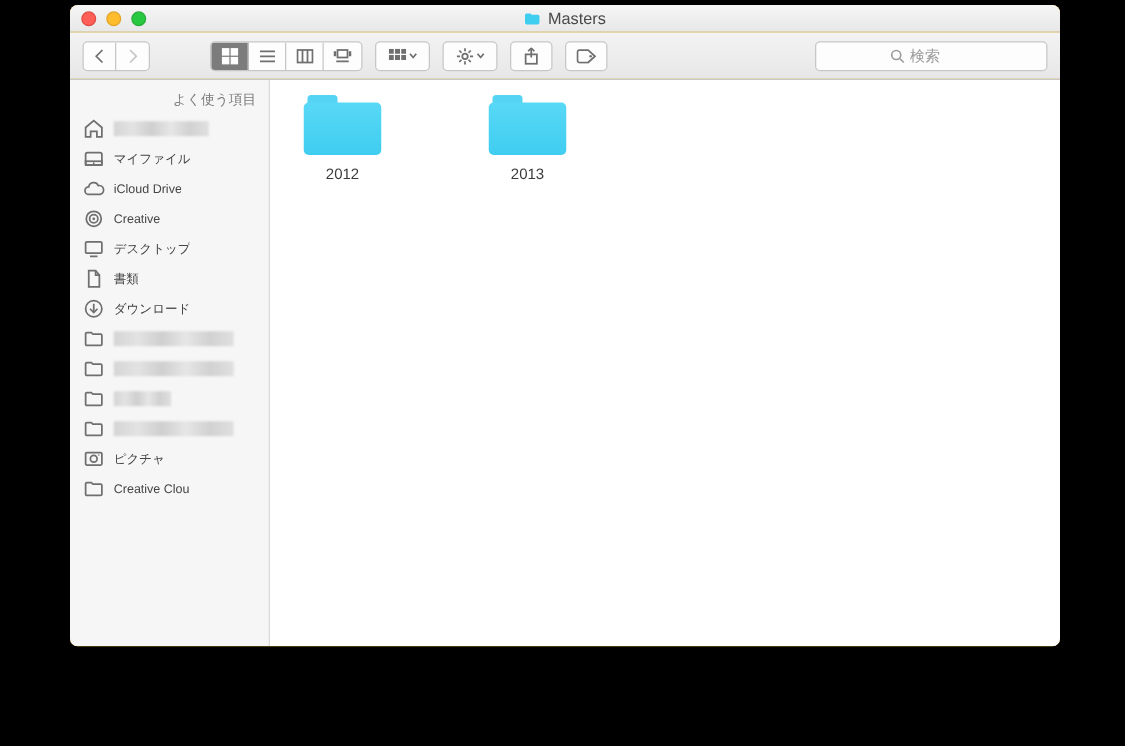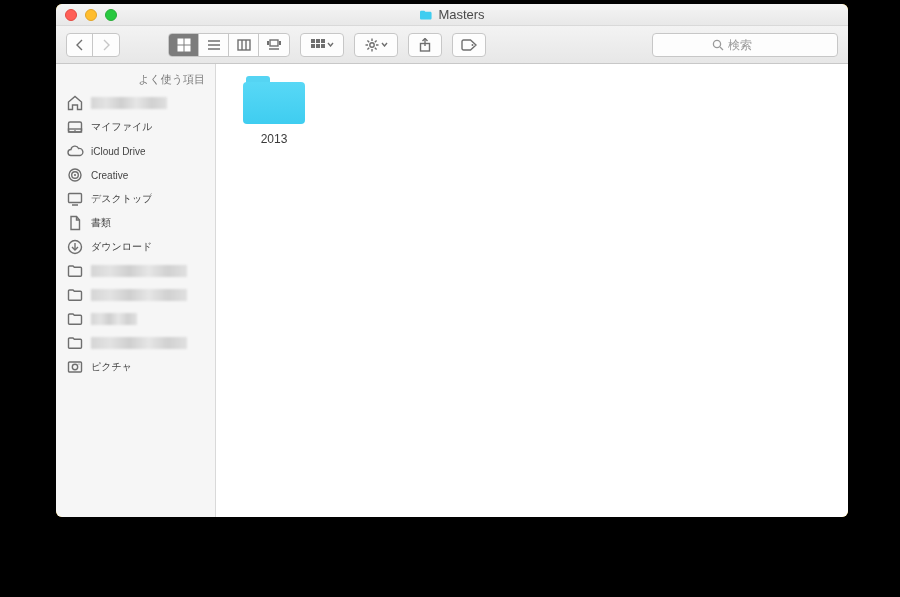--- a/index.html
+++ b/index.html
@@ -349,26 +349,41 @@
           <div class="side-item">
             <div class="sicon">
               <svg viewBox="0 0 18 18">
                 <rect x="2.5" y="4" width="13" height="10" rx="1" class="ico-stroke"></rect>
                 <circle cx="9" cy="9" r="2.7" class="ico-stroke"></circle>
                 <circle cx="13" cy="6" r="0.6" class="ico-fill"></circle>
               </svg>
             </div>
             <span class="lbl">ピクチャ</span>
           </div>
+          <div class="side-item">
+            <div class="sicon">
+              <svg viewBox="0 0 18 18">
+                <path d="M2.5 5c0-.6.4-1 1-1H7l1.3 1.3H14.5c.6 0 1 .4 1 1v7c0 .6-.4 1-1 1h-11c-.6 0-1-.4-1-1V5z" class="ico-stroke"></path>
+              </svg>
+            </div>
+            <span class="lbl">Creative Clou</span>
+          </div>
         </div>
     </div>
     <div class="content" id="content">
         <div class="folder">
           <div class="folder-icon">
             <div class="tab"></div>
             <div class="body"></div>
           </div>
+          <div class="name">2012</div>
+        </div>
+        <div class="folder">
+          <div class="folder-icon">
+            <div class="tab"></div>
+            <div class="body"></div>
+          </div>
           <div class="name">2013</div>
         </div>
       </div>
   </div>
 
 </div>
 
 </body></html>

